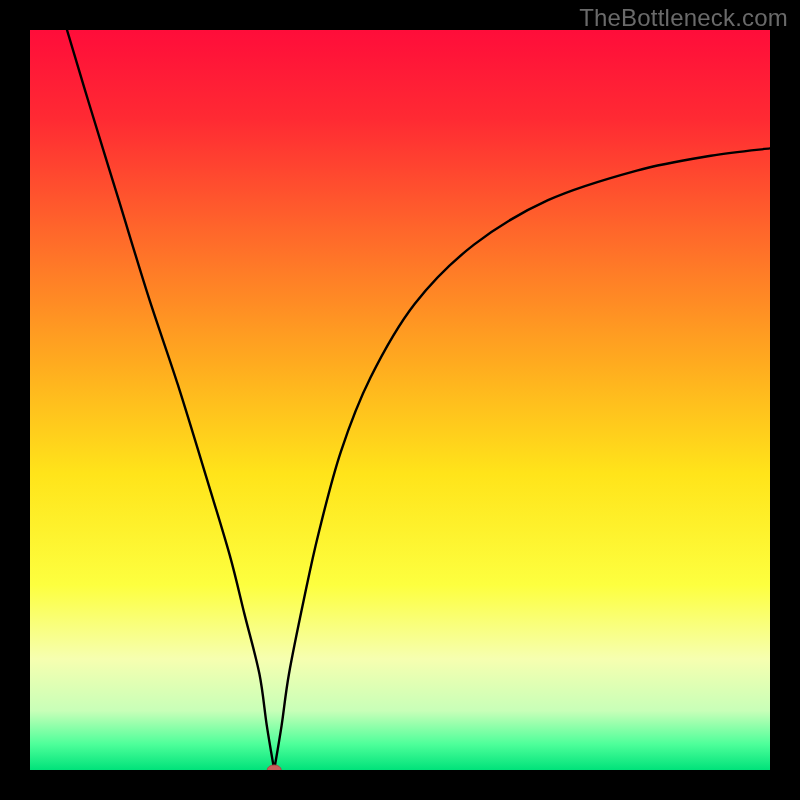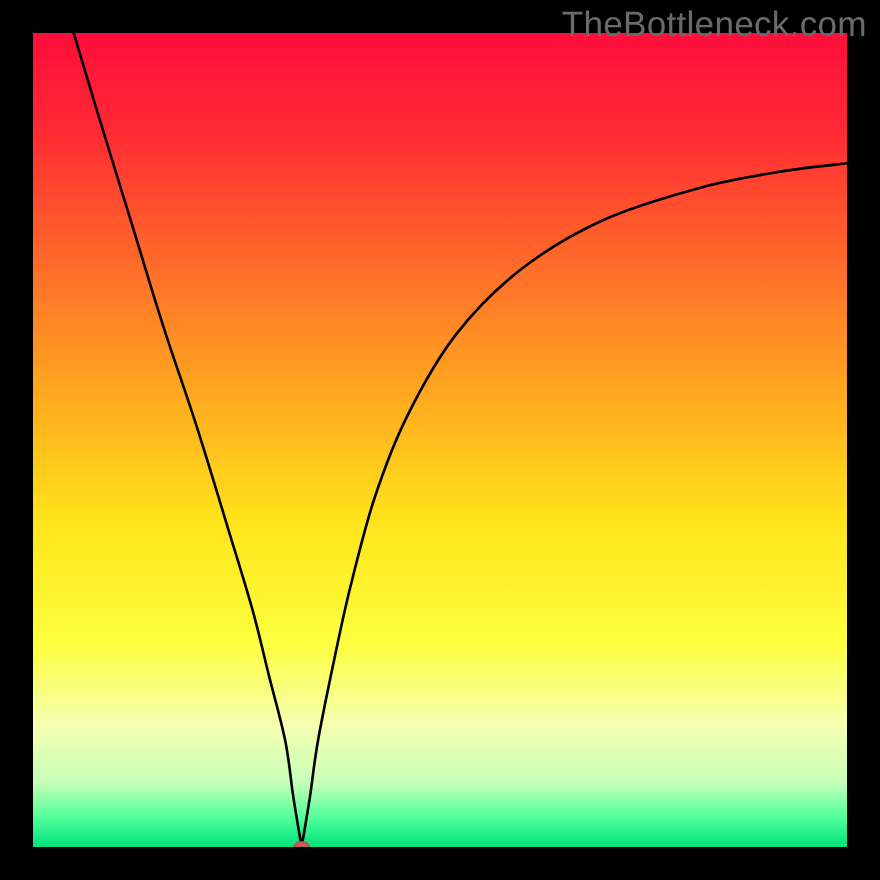--- a/index.html
+++ b/index.html
@@ -15,21 +15,21 @@
     position: relative;
     width: 800px;
     height: 800px;
     background: #000;
   }
   .watermark {
     position: absolute;
     top: 4px;
     right: 12px;
     color: #6a6a6a;
-    font-size: 32px;
+    font-size: 24px;
     font-weight: 400;
     letter-spacing: 0.2px;
     z-index: 10;
   }
   .plot-area {
     position: absolute;
     left: 30px;
     top: 30px;
     width: 740px;
     height: 740px;

